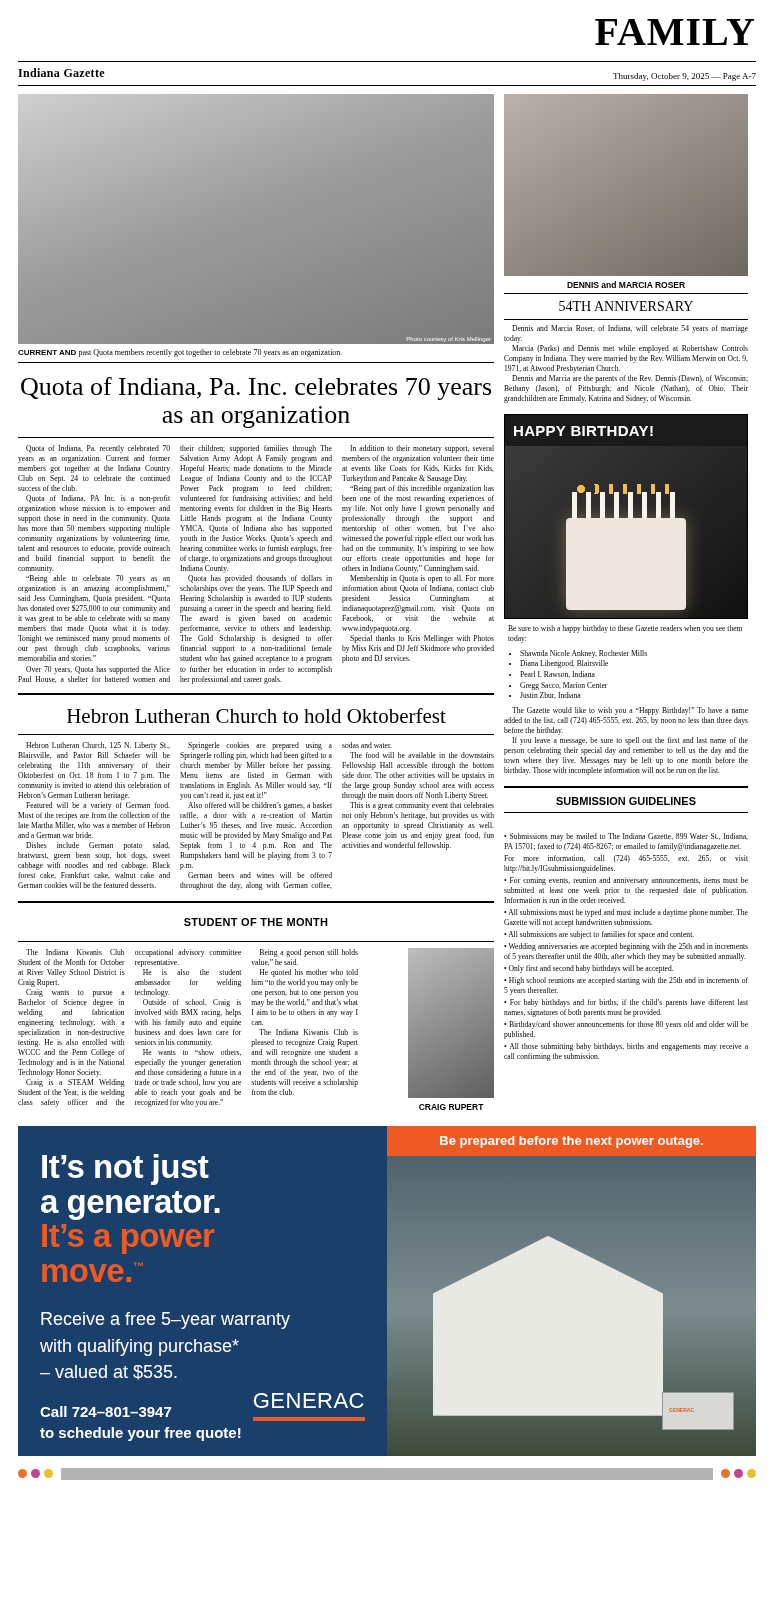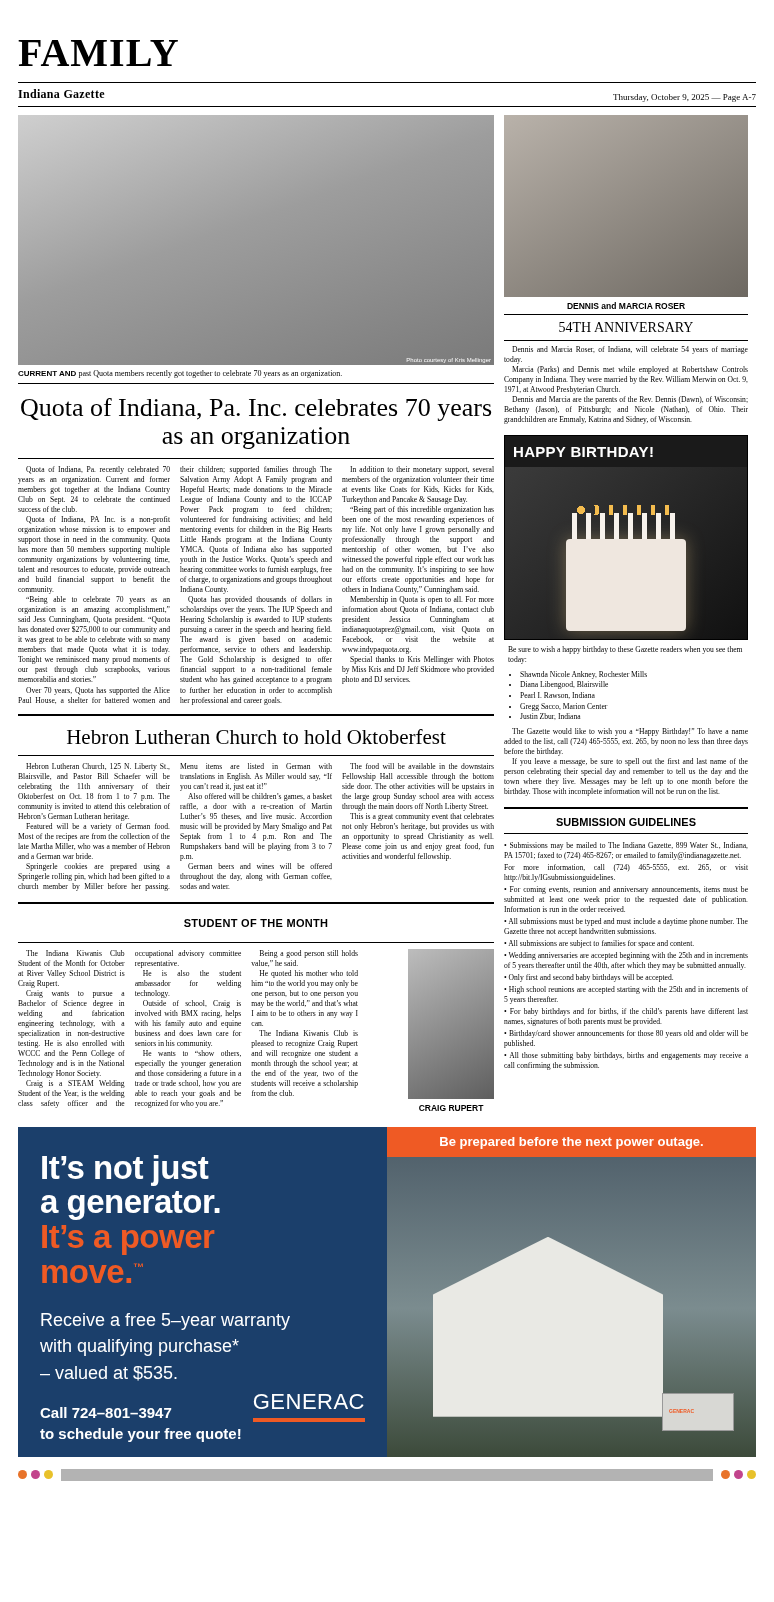--- a/index.html
+++ b/index.html
@@ -12,26 +12,26 @@
   }
   .page {
     width: 774px;
     min-height: 1602px;
     background: #fff;
     position: relative;
     padding: 0 18px 0 18px;
   }
   
   .masthead-title {
-    text-align: left;
+    text-align: right;
     font-family: "Liberation Serif", serif;
     font-weight: bold;
     font-size: 40px;
     letter-spacing: 1px;
-    padding-top: 29px;
+    padding-top: 8px;
     padding-bottom: 6px;
   }
   .masthead-rule { border-top: 1.5px solid #000; margin: 0 0 4px 0; }
   .masthead-row {
     display: flex;
     justify-content: space-between;
     align-items: flex-end;
     font-size: 9px;
     padding-bottom: 4px;
   }
@@ -123,21 +123,21 @@
   }
   .bday-sub { font-size: 7.6px; line-height: 1.3; padding: 5px 4px 2px 4px; }
   ul.names { margin: 3px 0 4px 0; padding-left: 16px; }
   ul.names li { font-size: 7.6px; line-height: 1.4; }
   .rail-note { font-size: 7.6px; line-height: 1.32; text-align: justify; text-indent: 8px; margin: 0; }
 
   .guide-box { border-top: 2px solid #000; margin-top: 10px; padding-top: 5px; }
   .guide-title {
     font-family: "Liberation Sans", sans-serif; font-weight: bold;
     font-size: 11px; text-align: center; padding: 2px 0 5px 0;
-    border-bottom: 1px solid #000; margin-bottom: 7px;
+    border-bottom: 1px solid #000; margin-bottom: 19px;
   }
   .guide-box p { font-size: 7.6px; line-height: 1.32; text-align: justify; margin: 0 0 2px 0; text-indent: 0; }
 
   
   .som-head {
     font-family: "Liberation Sans", sans-serif; font-weight: bold;
     font-size: 11px; text-align: center; letter-spacing: .3px;
     border-top: 2px solid #000; border-bottom: 1px solid #000;
     padding: 13px 0; margin: 10px 0 6px 0;
   }
@@ -227,20 +227,21 @@
         <p class="body">Special thanks to Kris Mellinger with Photos by Miss Kris and DJ Jeff Skidmore who provided photo and DJ services.</p>
       </div>
 
       <div class="hr-thick"></div>
       <h2 class="headline2">Hebron Lutheran Church to hold Oktoberfest</h2>
       <div class="hr-thin"></div>
 
       <div class="cols3">
         <p class="body">Hebron Lutheran Church, 125 N. Liberty St., Blairsville, and Pastor Bill Schaefer will be celebrating the 11th anniversary of their Oktoberfest on Oct. 18 from 1 to 7 p.m. The community is invited to attend this celebration of Hebron’s German Lutheran heritage.</p>
         <p class="body">Featured will be a variety of German food. Most of the recipes are from the collection of the late Martha Miller, who was a member of Hebron and a German war bride.</p>
+        <p class="body">Dishes include German potato salad, bratwurst, green bean soup, hot dogs, sweet cabbage with noodles and red cabbage. Black forest cake, Frankfurt cake, walnut cake and German cookies will be the featured desserts.</p>
         <p class="body">Springerle cookies are prepared using a Springerle rolling pin, which had been gifted to a church member by Miller before her passing. Menu items are listed in German with translations in English. As Miller would say, “If you can’t read it, just eat it!”</p>
         <p class="body">Also offered will be children’s games, a basket raffle, a door with a re-creation of Martin Luther’s 95 theses, and live music. Accordion music will be provided by Mary Smaligo and Pat Septak from 1 to 4 p.m. Ron and The Rumpshakers band will be playing from 3 to 7 p.m.</p>
         <p class="body">German beers and wines will be offered throughout the day, along with German coffee, sodas and water.</p>
         <p class="body">The food will be available in the downstairs Fellowship Hall accessible through the bottom side door. The other activities will be upstairs in the large group Sunday school area with access through the main doors off North Liberty Street.</p>
         <p class="body">This is a great community event that celebrates not only Hebron’s heritage, but provides us with an opportunity to spread Christianity as well. Please come join us and enjoy great food, fun activities and wonderful fellowship.</p>
       </div>
 
       <div class="som-head">STUDENT OF THE MONTH</div>
 
       <div class="som-wrap">
@@ -289,21 +290,21 @@
         <li>Justin Zbur, Indiana</li>
       </ul>
       <p class="rail-note">The Gazette would like to wish you a “Happy Birthday!” To have a name added to the list, call (724) 465-5555, ext. 265, by noon no less than three days before the birthday.</p>
       <p class="rail-note">If you leave a message, be sure to spell out the first and last name of the person celebrating their special day and remember to tell us the day and the town where they live. Messages may be left up to one month before the birthday. Those with incomplete information will not be run on the list.</p>
 
       <div class="guide-box">
         <div class="guide-title">SUBMISSION GUIDELINES</div>
         <p>• Submissions may be mailed to The Indiana Gazette, 899 Water St., Indiana, PA 15701; faxed to (724) 465-8267; or emailed to family@indianagazette.net.</p>
         <p>For more information, call (724) 465-5555, ext. 265, or visit http://bit.ly/IGsubmissionguidelines.</p>
         <p>• For coming events, reunion and anniversary announcements, items must be submitted at least one week prior to the requested date of publication. Information is run in the order received.</p>
-        <p>• All submissions must be typed and must include a daytime phone number. The Gazette three not accept handwritten submissions.</p>
+        <p>• All submissions must be typed and must include a daytime phone number. The Gazette will not accept handwritten submissions.</p>
         <p>• All submissions are subject to families for space and content.</p>
         <p>• Wedding anniversaries are accepted beginning with the 25th and in increments of 5 years thereafter until the 40th, after which they may be submitted annually.</p>
         <p>• Only first and second baby birthdays will be accepted.</p>
         <p>• High school reunions are accepted starting with the 25th and in increments of 5 years thereafter.</p>
         <p>• For baby birthdays and for births, if the child’s parents have different last names, signatures of both parents must be provided.</p>
         <p>• Birthday/card shower announcements for those 80 years old and older will be published.</p>
         <p>• All those submitting baby birthdays, births and engagements may receive a call confirming the submission.</p>
       </div>
 
     </div>

